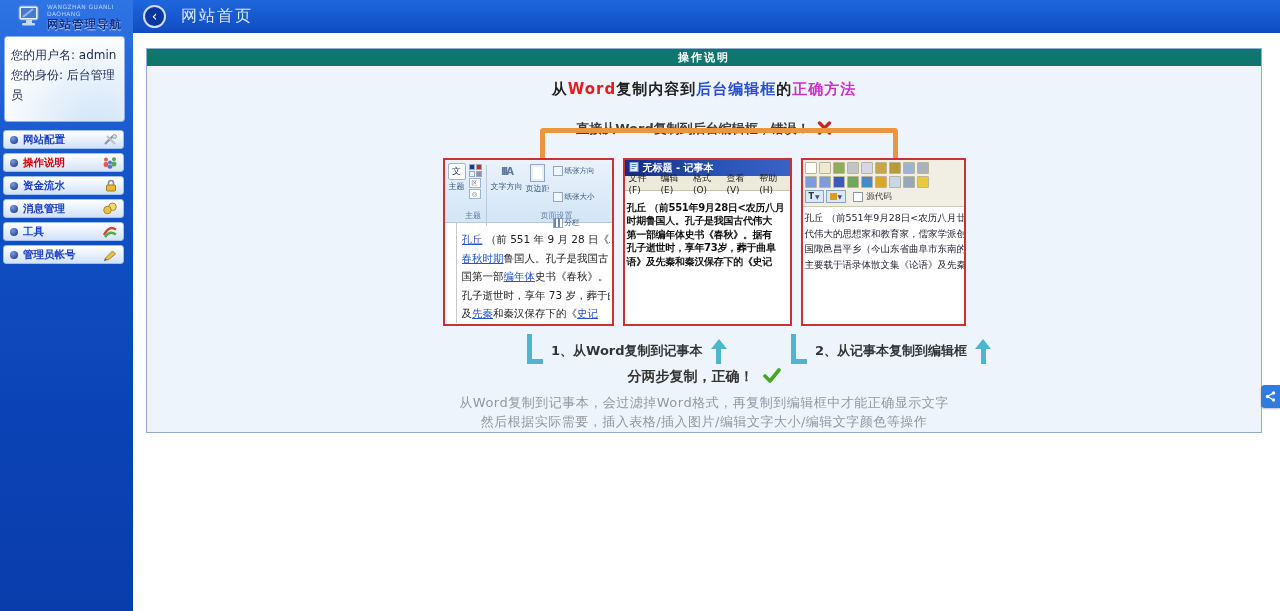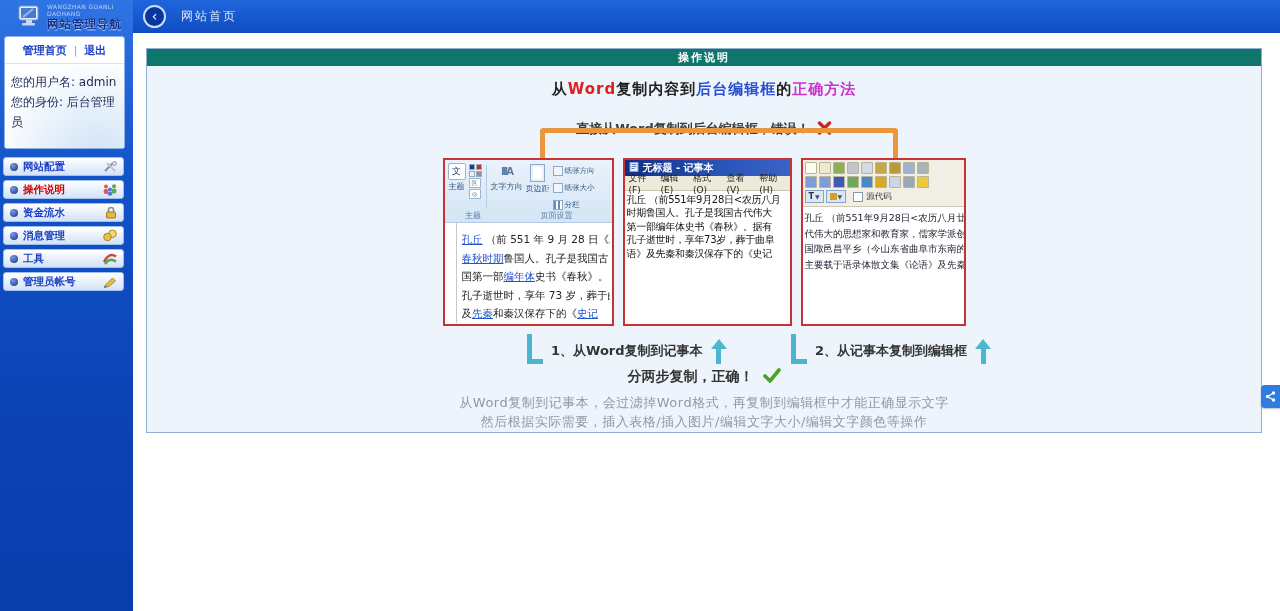--- a/index.html
+++ b/index.html
@@ -26,21 +26,21 @@
   .bullet{width:8px;height:8px;border-radius:50%;flex:none;
     background:radial-gradient(circle at 35% 30%,#7a9ae0,#16307e);margin-right:5px;}
   .menu-label{font-size:10.5px;font-weight:bold;white-space:nowrap;}
   .menu-icon{margin-left:auto;display:flex;align-items:center;}
   
   .topbar{position:absolute;left:133px;top:0;right:0;height:33px;
     background:linear-gradient(180deg,#1f66dc,#0f4cc2);display:flex;align-items:center;}
   .back-btn{width:19px;height:19px;margin-left:10px;border-radius:50%;background:#0a36a0;
     border:2px solid #cfdef8;color:#fff;display:flex;align-items:center;justify-content:center;cursor:pointer;flex:none;}
   .back-glyph{font-size:14px;line-height:1;margin-top:-2px;}
-  .tab-label{margin-left:15px;font-size:12px;color:#d9e6fa;letter-spacing:2px;cursor:pointer;}
+  .tab-label{margin-left:15px;font-size:16px;color:#d9e6fa;letter-spacing:2px;cursor:pointer;}
   
   .content-panel{position:absolute;left:146px;top:48px;width:1116px;height:385px;
     border:1px solid #92aed6;background:#eef4fb;box-sizing:border-box;}
   .panel-header{height:17px;line-height:17px;background:#0f766e;color:#fff;font-size:11px;
     font-weight:bold;text-align:center;letter-spacing:2px;}
   .panel-body{position:relative;height:366px;}
   .title{position:absolute;top:14px;left:0;right:0;text-align:center;font-size:15px;font-weight:bold;letter-spacing:1px;}
   .wrong-line{position:absolute;top:54px;left:0;right:0;display:flex;justify-content:center;
     align-items:center;gap:7px;font-size:13px;font-weight:bold;color:#3c3c3c;}
   .o-arrow{position:absolute;top:62px;left:393px;width:348px;height:25px;
@@ -60,37 +60,37 @@
     align-items:center;justify-content:center;font-size:9px;border-radius:2px;color:#27406b;}
   .rb-swcol{display:flex;flex-direction:column;gap:1px;margin-top:1px;}
   .swgrid{display:grid;grid-template-columns:6px 6px;gap:1px;}
   .sw{width:6px;height:6px;border:1px solid #9ab;box-sizing:border-box;}
   .sw1{background:#1a3a8c;}.sw2{background:#c03030;}.sw3{background:#eef;}.sw4{background:#98a;}
   .minisq{width:10px;height:8px;border:1px solid #9ab4d4;background:#fff;font-size:6px;line-height:7px;text-align:center;color:#567;}
   .rb-sep{width:1px;background:#b8cce0;align-self:stretch;margin:2px 1px;}
   .rb-btn{display:flex;flex-direction:column;align-items:center;gap:1px;margin-top:1px;}
   .rbi-textdir{font-size:10px;font-weight:bold;color:#5a7aa0;letter-spacing:-2px;line-height:16px;height:16px;}
   .rbi-page{width:13px;height:16px;border:1px solid #8aa8c8;background:#fff;box-shadow:inset 0 0 0 2px #e8f0f8;}
-  .rb-mini{display:flex;flex-direction:column;gap:7px;font-size:7.5px;margin-top:3px;}
+  .rb-mini{display:flex;flex-direction:column;gap:16px;font-size:7.5px;margin-top:3px;}
   .rb-mini-item{display:flex;align-items:center;gap:2px;white-space:nowrap;}
   .mini-ico{width:8px;height:8px;border:1px solid #90a8c8;background:#f0f6fc;flex:none;}
   .mini-ico.cols{background:repeating-linear-gradient(90deg,#6888b8 0 2px,#fff 2px 4px);}
   .rb-groups{position:absolute;bottom:1px;left:0;right:0;display:flex;font-size:8px;color:#5a7ba6;}
   .rb-groups span:first-child{width:34%;text-align:center;}
   .rb-groups span:last-child{width:66%;text-align:center;}
   .doc{position:relative;padding:7px 2px 0 17px;white-space:nowrap;overflow:hidden;}
   .doc::before{content:"";position:absolute;left:11px;top:0;bottom:0;width:1px;background:#c8c8c8;}
   .doc-line{font-size:10.5px;line-height:18.5px;color:#222;overflow:hidden;}
   .doclink{color:#2255cc;text-decoration:underline;}
   
   .np-titlebar{height:16px;background:linear-gradient(90deg,#122d84,#2a55b8 60%,#3a63c8);
     display:flex;align-items:center;gap:4px;padding:0 4px;color:#fff;font-size:10px;font-weight:bold;}
   .np-menubar{height:14px;background:#eceadb;border-bottom:1px solid #c8c4ae;display:flex;
     align-items:center;gap:7px;padding:0 4px;font-size:9px;color:#222;}
-  .np-body{padding:2px 1px 0 2px;white-space:nowrap;overflow:hidden;}
+  .np-body{padding:10px 1px 0 2px;white-space:nowrap;overflow:hidden;font-weight:bold;}
   .np-line{font-size:10px;line-height:13.4px;color:#111;letter-spacing:-.3px;}
   
   .ed-toolbar{background:#f1efe3;border-bottom:1px solid #cdc9b2;padding:2px 2px 1px;}
   .ed-row{display:flex;align-items:center;gap:2px;margin-bottom:2px;}
   .tb-icon{width:10px;height:10px;border:1px solid #b9b596;border-radius:1px;display:inline-block;flex:none;}
   .fmt-btn{height:11px;border:1px solid #8aa4c8;background:#dce8f6;font-size:8px;padding:0 3px;
     display:flex;align-items:center;color:#234;font-weight:bold;}
   .drop{font-size:6px;color:#456;margin-left:1px;}
   .src-toggle{display:flex;align-items:center;gap:3px;font-size:8.5px;color:#333;margin-left:5px;}
   .src-box{width:8px;height:8px;border:1px solid #8899aa;background:#fff;flex:none;}
@@ -129,25 +129,20 @@
           <rect x="5" y="18" width="13" height="2.5" rx="1" fill="#c8d8f0"></rect>
         </svg>
       </span>
       <div class="logo-text">
         <div class="tagline">WANGZHAN GUANLI DAOHANG</div>
         <div class="logo-title">网站管理导航</div>
       </div>
     </div>
 
     <div class="user-box">
-      <div class="user-links">
-        <span class="ulink">管理首页</span>
-        <span class="sep">|</span>
-        <span class="ulink">退出</span>
-      </div>
       <div class="user-info">
         <div>您的用户名: admin</div>
         <div>您的身份: 后台管理员</div>
       </div>
     </div>
 
     <nav class="menu" id="sidebar-menu">
         <div class="menu-item">
           <span class="bullet"></span>
           <span class="menu-label" style="color: rgb(26, 63, 196);">网站配置</span>

